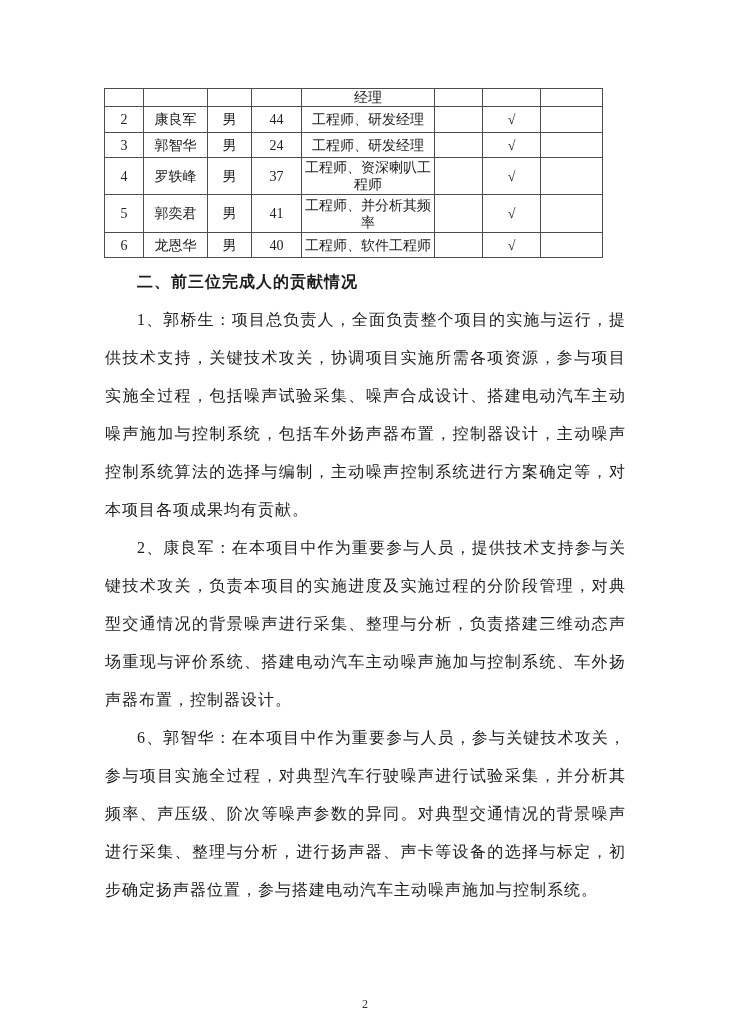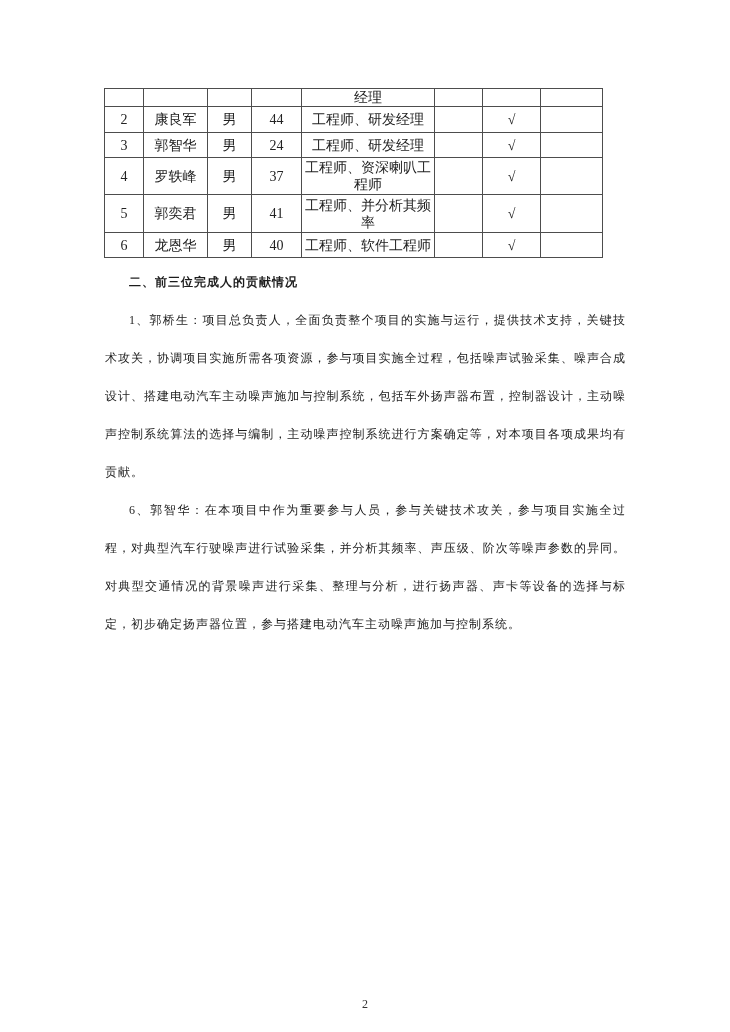--- a/index.html
+++ b/index.html
@@ -38,21 +38,21 @@
   tr.r-4 td { height: 37px; }
   tr.r-5 td { height: 38px; }
   tr.r-6 td { height: 25px; }
 
   
   .content {
     position: absolute;
     left: 105px;
     top: 263px;
     width: 521px;
-    font-size: 12px;
+    font-size: 16px;
     line-height: 38px;
     letter-spacing: 1px;
     text-align: justify;
   }
   .content p { text-indent: 2em; }
   .section-heading {
     font-weight: bold;
     text-indent: 2em;
     text-align: left;
   }
@@ -147,17 +147,18 @@
       </tr>
     </tbody>
   </table>
 </div>
 
 <div class="content">
   <div class="section-heading">二、前三位完成人的贡献情况</div>
 
   <p><span class="para-lead">1、郭桥生：</span><span>项目总负责人，全面负责整个项目的实施与运行，提供技术支持，关键技术攻关，协调项目实施所需各项资源，参与项目实施全过程，包括噪声试验采集、噪声合成设计、搭建电动汽车主动噪声施加与控制系统，包括车外扬声器布置，控制器设计，主动噪声控制系统算法的选择与编制，主动噪声控制系统进行方案确定等，对本项目各项成果均有贡献。</span></p>
 
+  <p><span class="para-lead">2、康良军：</span><span>在本项目中作为重要参与人员，提供技术支持参与关键技术攻关，负责本项目的实施进度及实施过程的分阶段管理，对典型交通情况的背景噪声进行采集、整理与分析，负责搭建三维动态声场重现与评价系统、搭建电动汽车主动噪声施加与控制系统、车外扬声器布置，控制器设计。</span></p>
 
   <p><span class="para-lead">6、郭智华：</span><span>在本项目中作为重要参与人员，参与关键技术攻关，参与项目实施全过程，对典型汽车行驶噪声进行试验采集，并分析其频率、声压级、阶次等噪声参数的异同。对典型交通情况的背景噪声进行采集、整理与分析，进行扬声器、声卡等设备的选择与标定，初步确定扬声器位置，参与搭建电动汽车主动噪声施加与控制系统。</span></p>
 </div>
 
 <div class="page-footer">2</div>
 
 </body></html>

